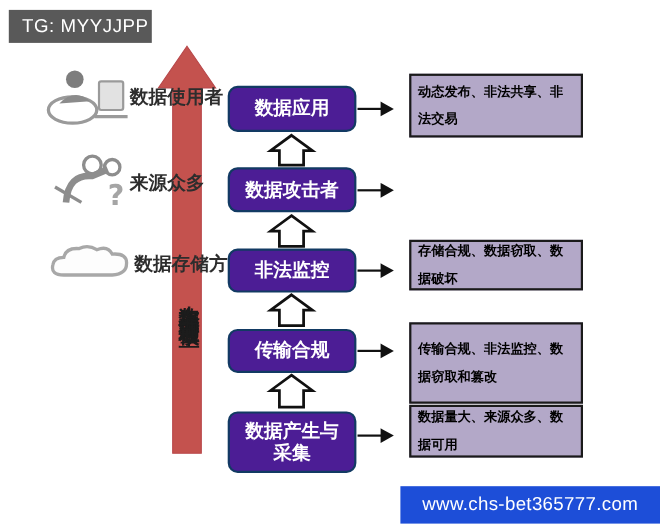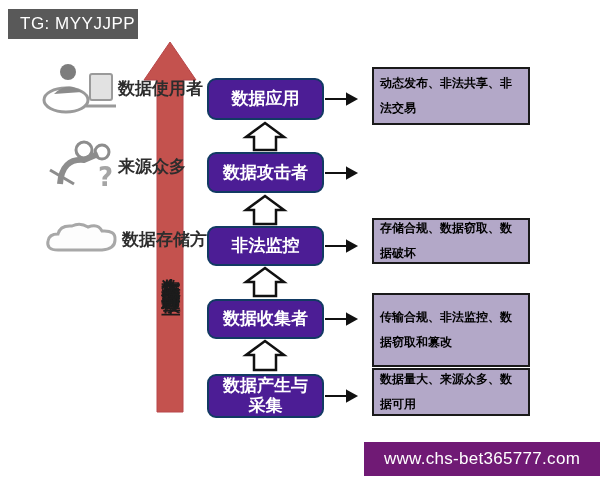--- a/index.html
+++ b/index.html
@@ -40,21 +40,21 @@
     position:absolute;left:355px;width:158px;box-sizing:border-box;
     background:#b3a8c8;border:2px solid #1a1a1a;
     color:#000000;font-size:12px;font-weight:bold;
     display:flex;align-items:center;padding:3px 6px;line-height:25px;margin-left:17px;
   }
   
   .ico-svg{display:block;}
   
   .site-banner{
     position:absolute;left:364px;top:442px;width:236px;height:34px;
-    background:#701a75;color:#ffffff;font-size:17px;
+    background:#1d4ed8;color:#ffffff;font-size:17px;
     display:flex;align-items:center;justify-content:center;letter-spacing:.3px;
   }
 </style>
 </head>
 <body>
 
 <div class="canvas">
 
   <svg class="life-arrow-svg" width="600" height="480">
     <polygon points="170,42 196,80 183,80 183,412 157,412 157,80 144,80" fill="#c4524e" stroke="#b8474a" stroke-width="1"></polygon>
@@ -124,23 +124,23 @@
   <div class="stage" style="top:78px;height:42px">
     <span class="wrap">数据应用</span>
   </div>
   <div class="stage" style="top:152px;height:41px">
     <span class="wrap">数据攻击者</span>
   </div>
   <div class="stage" style="top:226px;height:40px">
     <span class="wrap">非法监控</span>
   </div>
   <div class="stage" style="top:299px;height:40px">
-    <span class="wrap">数据收集者</span>
+    <span class="wrap">传输合规</span>
   </div>
-  <div class="stage" style="top:374px;height:44px">
+  <div class="stage" style="top:374px;height:56px">
     <span class="wrap">数据产生与采集</span>
   </div>
 
   <div class="risk" style="top:67px;height:58px">
     <span>动态发布、非法共享、非法交易</span>
   </div>
   <div class="risk" style="top:218px;height:46px">
     <span>存储合规、数据窃取、数据破坏</span>
   </div>
   <div class="risk" style="top:293px;height:74px">

